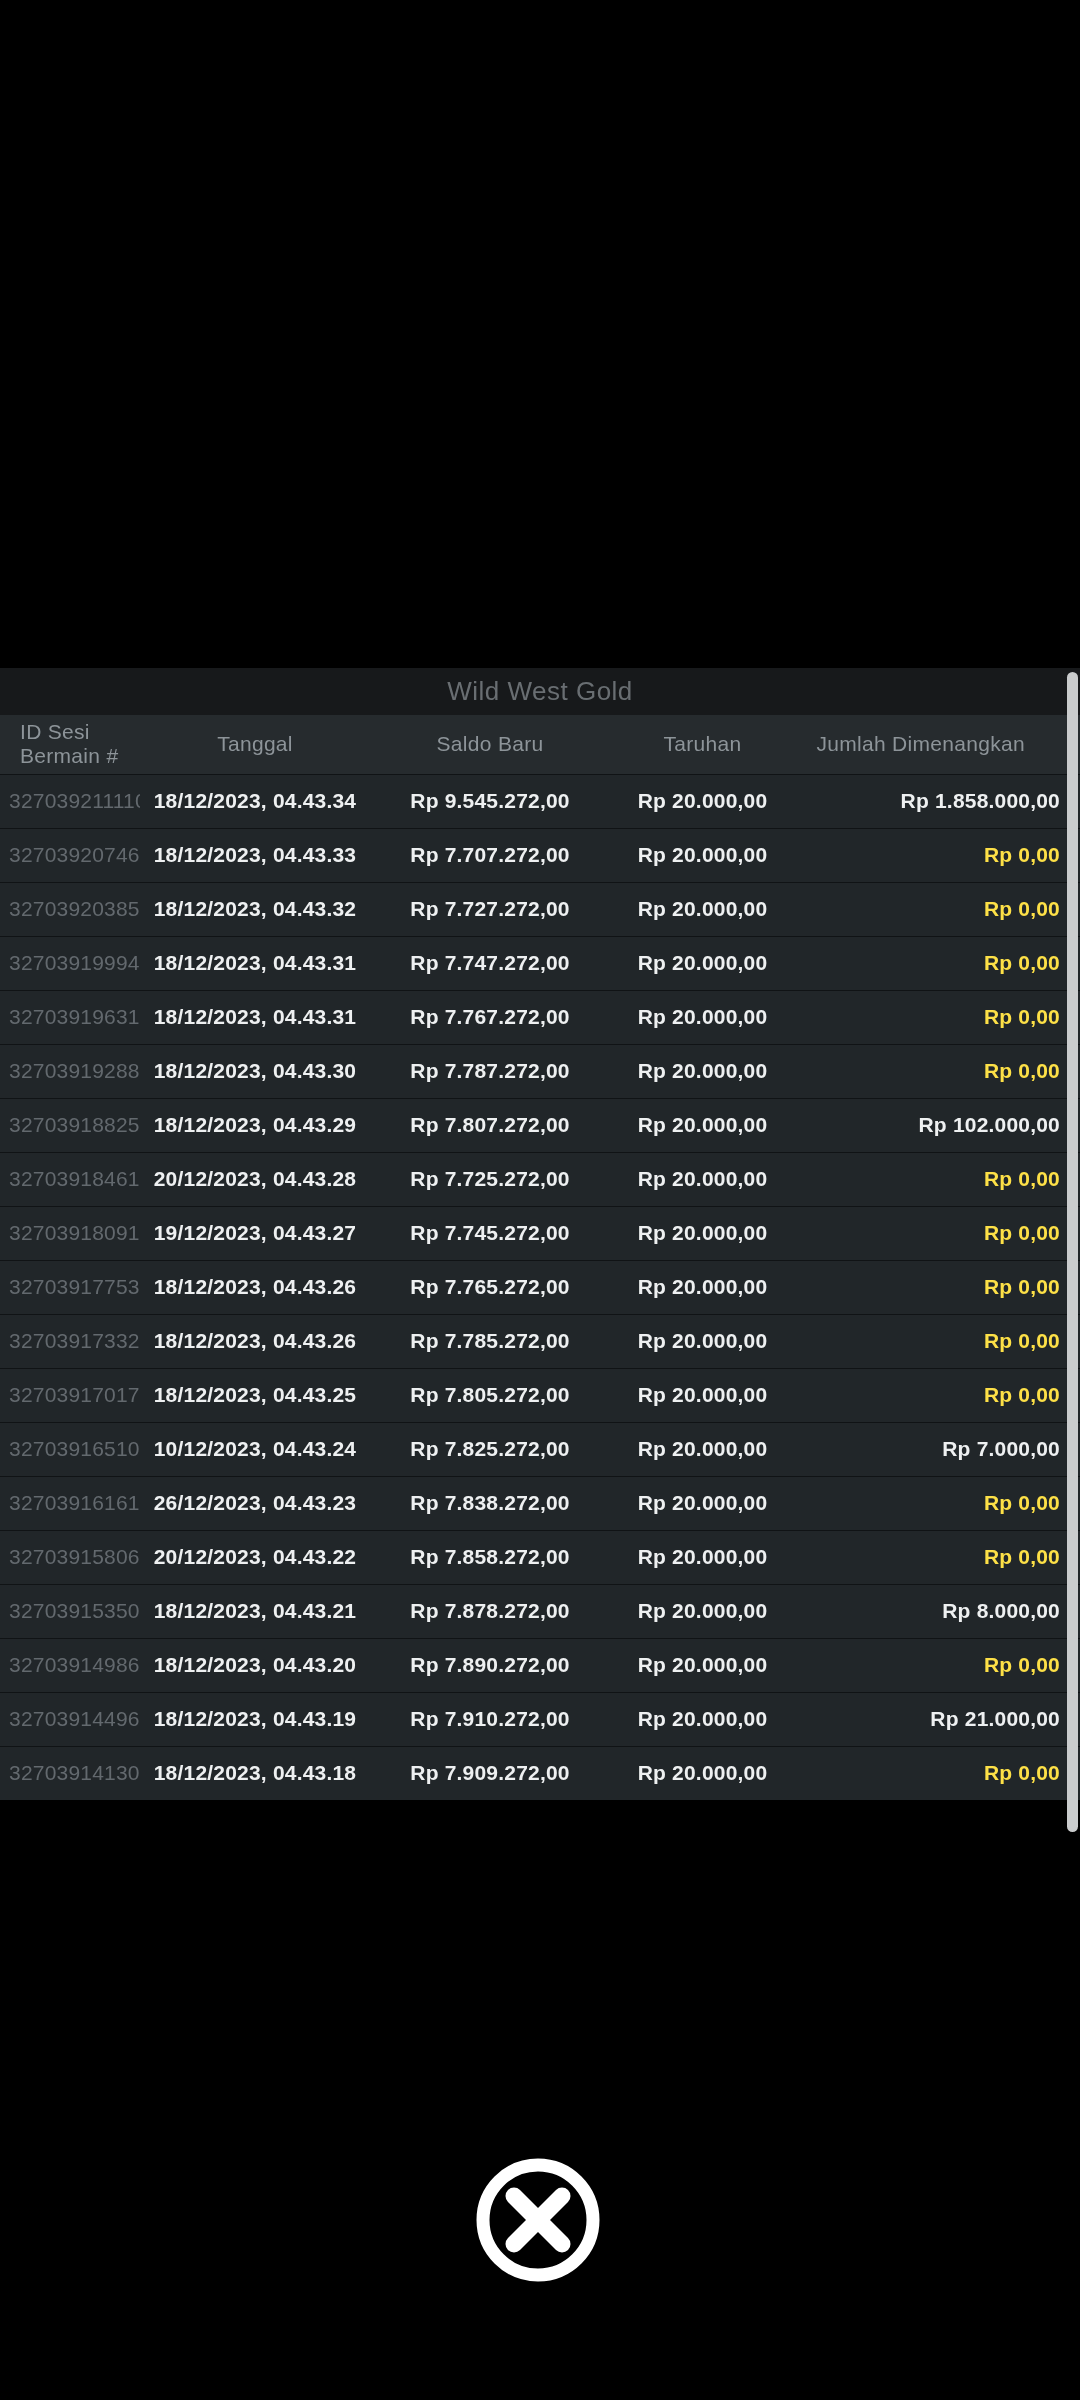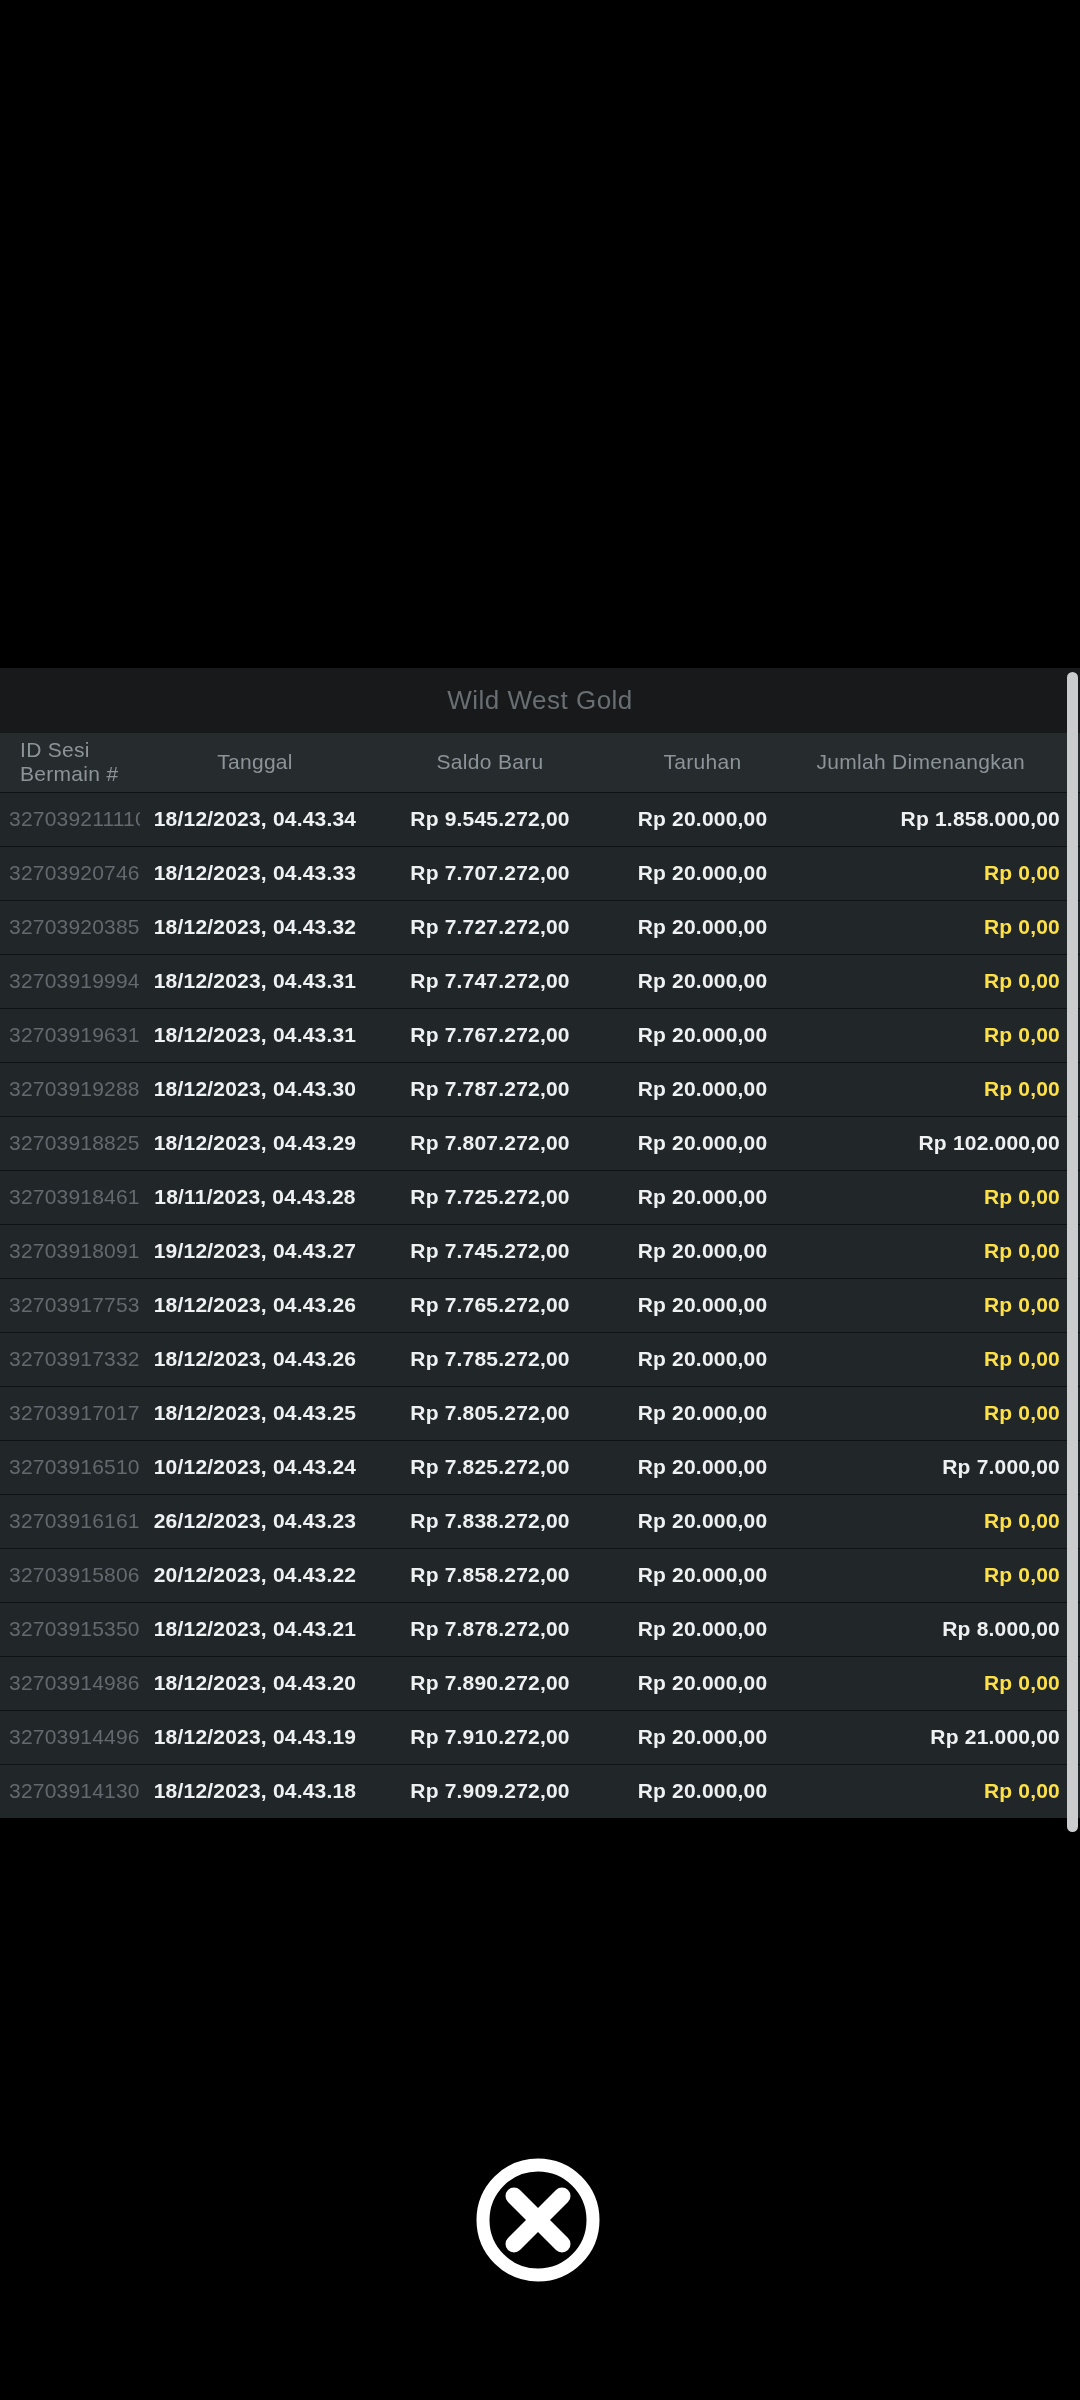--- a/index.html
+++ b/index.html
@@ -10,21 +10,21 @@
     font-family: "Liberation Sans", "DejaVu Sans", sans-serif;
   }
   .screen { position: absolute; inset: 0; background: #000; }
 
   
   .history-modal {
     position: absolute; left: 0; top: 668px; width: 1080px;
     background: #212629;
   }
   .title-bar {
-    height: 65px; background: #17191b;
+    height: 47px; background: #17191b;
     display: flex; align-items: center; justify-content: center;
   }
   .title-bar h1 {
     font-size: 26px; font-weight: 400; color: #696e72;
     letter-spacing: 0.5px;
   }
   table {
     width: 1080px; border-collapse: collapse; table-layout: fixed;
   }
   col.c-id   { width: 140px; }
@@ -142,21 +142,21 @@
   </tr>
           <tr>
     <td class="cell-id">32703918825029</td>
     <td class="cell-date">18/12/2023, 04.43.29</td>
     <td class="cell-balance">Rp 7.807.272,00</td>
     <td class="cell-bet">Rp 20.000,00</td>
     <td class="cell-win">Rp 102.000,00</td>
   </tr>
           <tr>
     <td class="cell-id">32703918461029</td>
-    <td class="cell-date">18/11/2023, 04.43.28</td>
+    <td class="cell-date">20/12/2023, 04.43.28</td>
     <td class="cell-balance">Rp 7.725.272,00</td>
     <td class="cell-bet">Rp 20.000,00</td>
     <td class="cell-win muted">Rp 0,00</td>
   </tr>
           <tr>
     <td class="cell-id">32703918091029</td>
     <td class="cell-date">19/12/2023, 04.43.27</td>
     <td class="cell-balance">Rp 7.745.272,00</td>
     <td class="cell-bet">Rp 20.000,00</td>
     <td class="cell-win muted">Rp 0,00</td>

